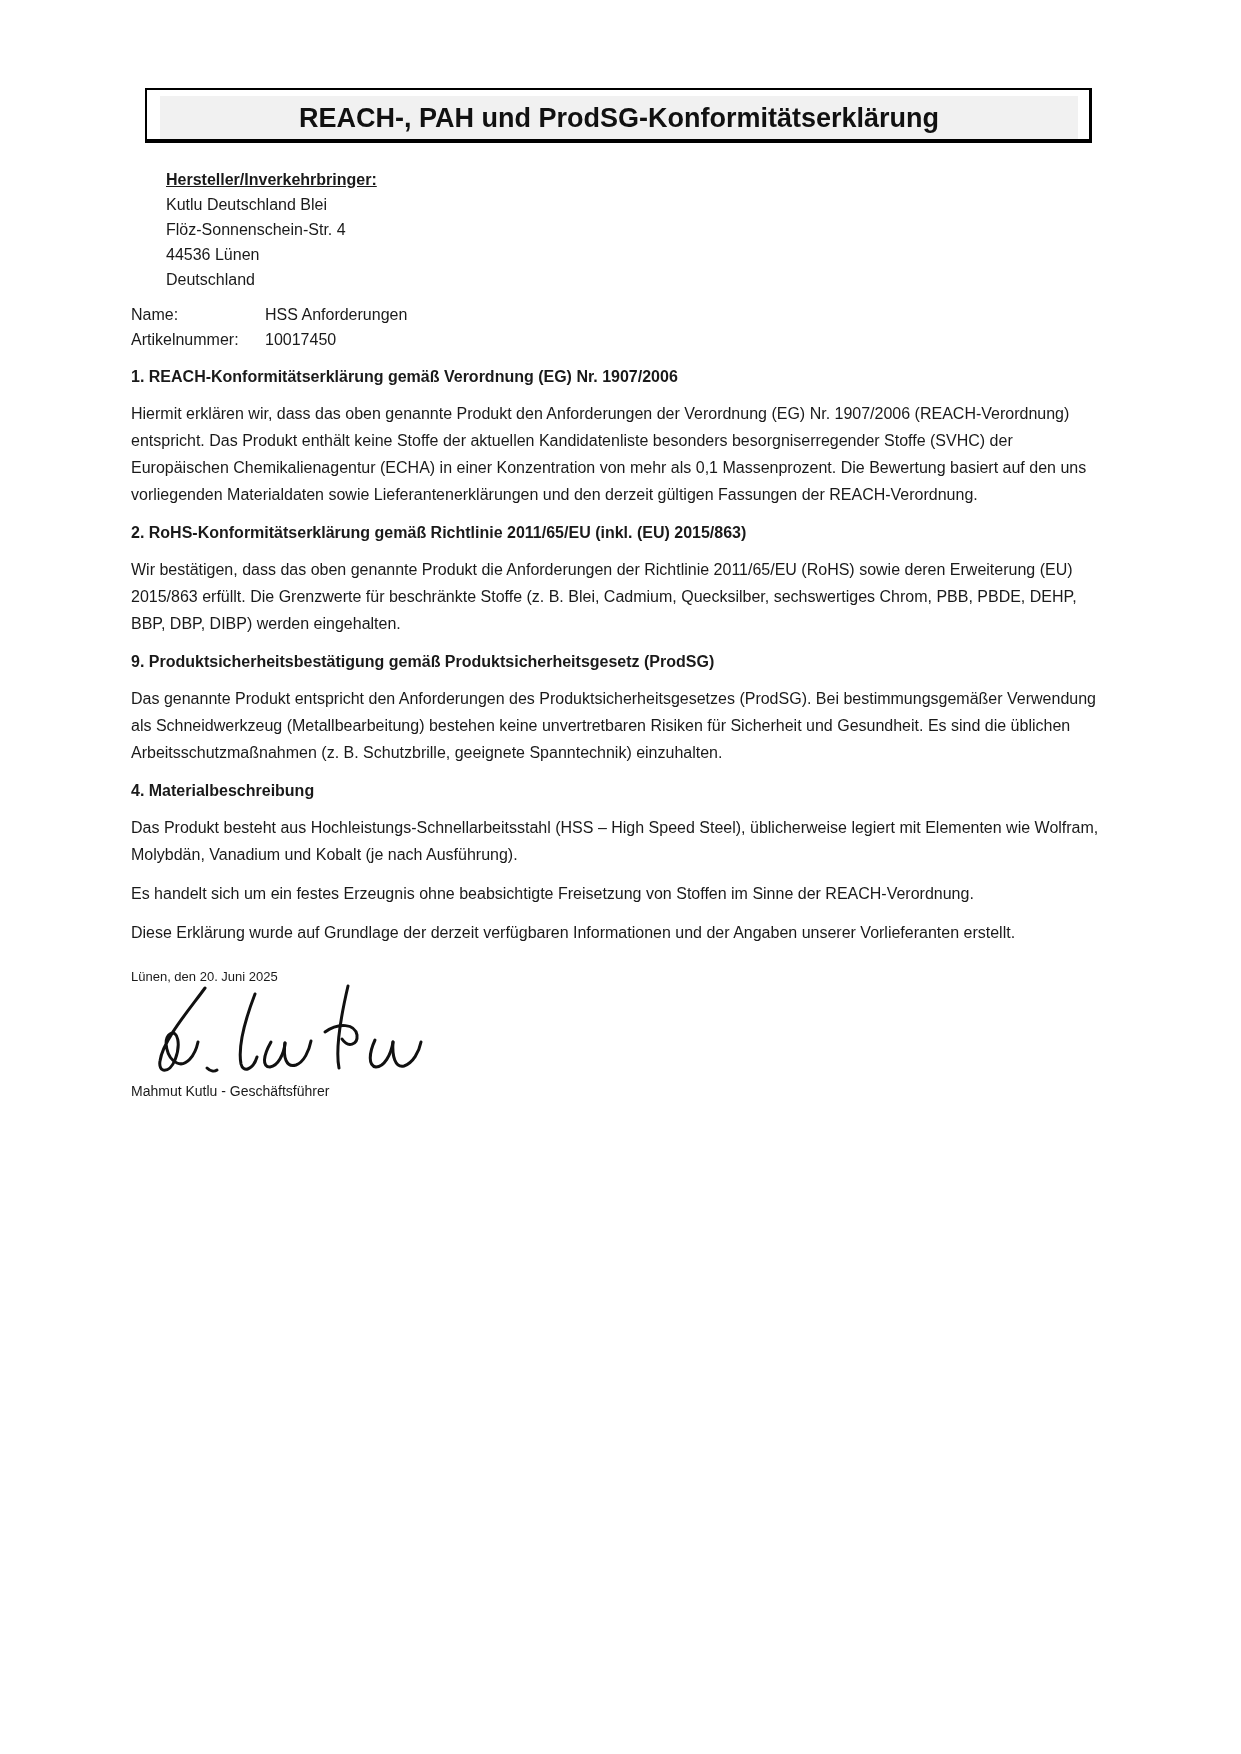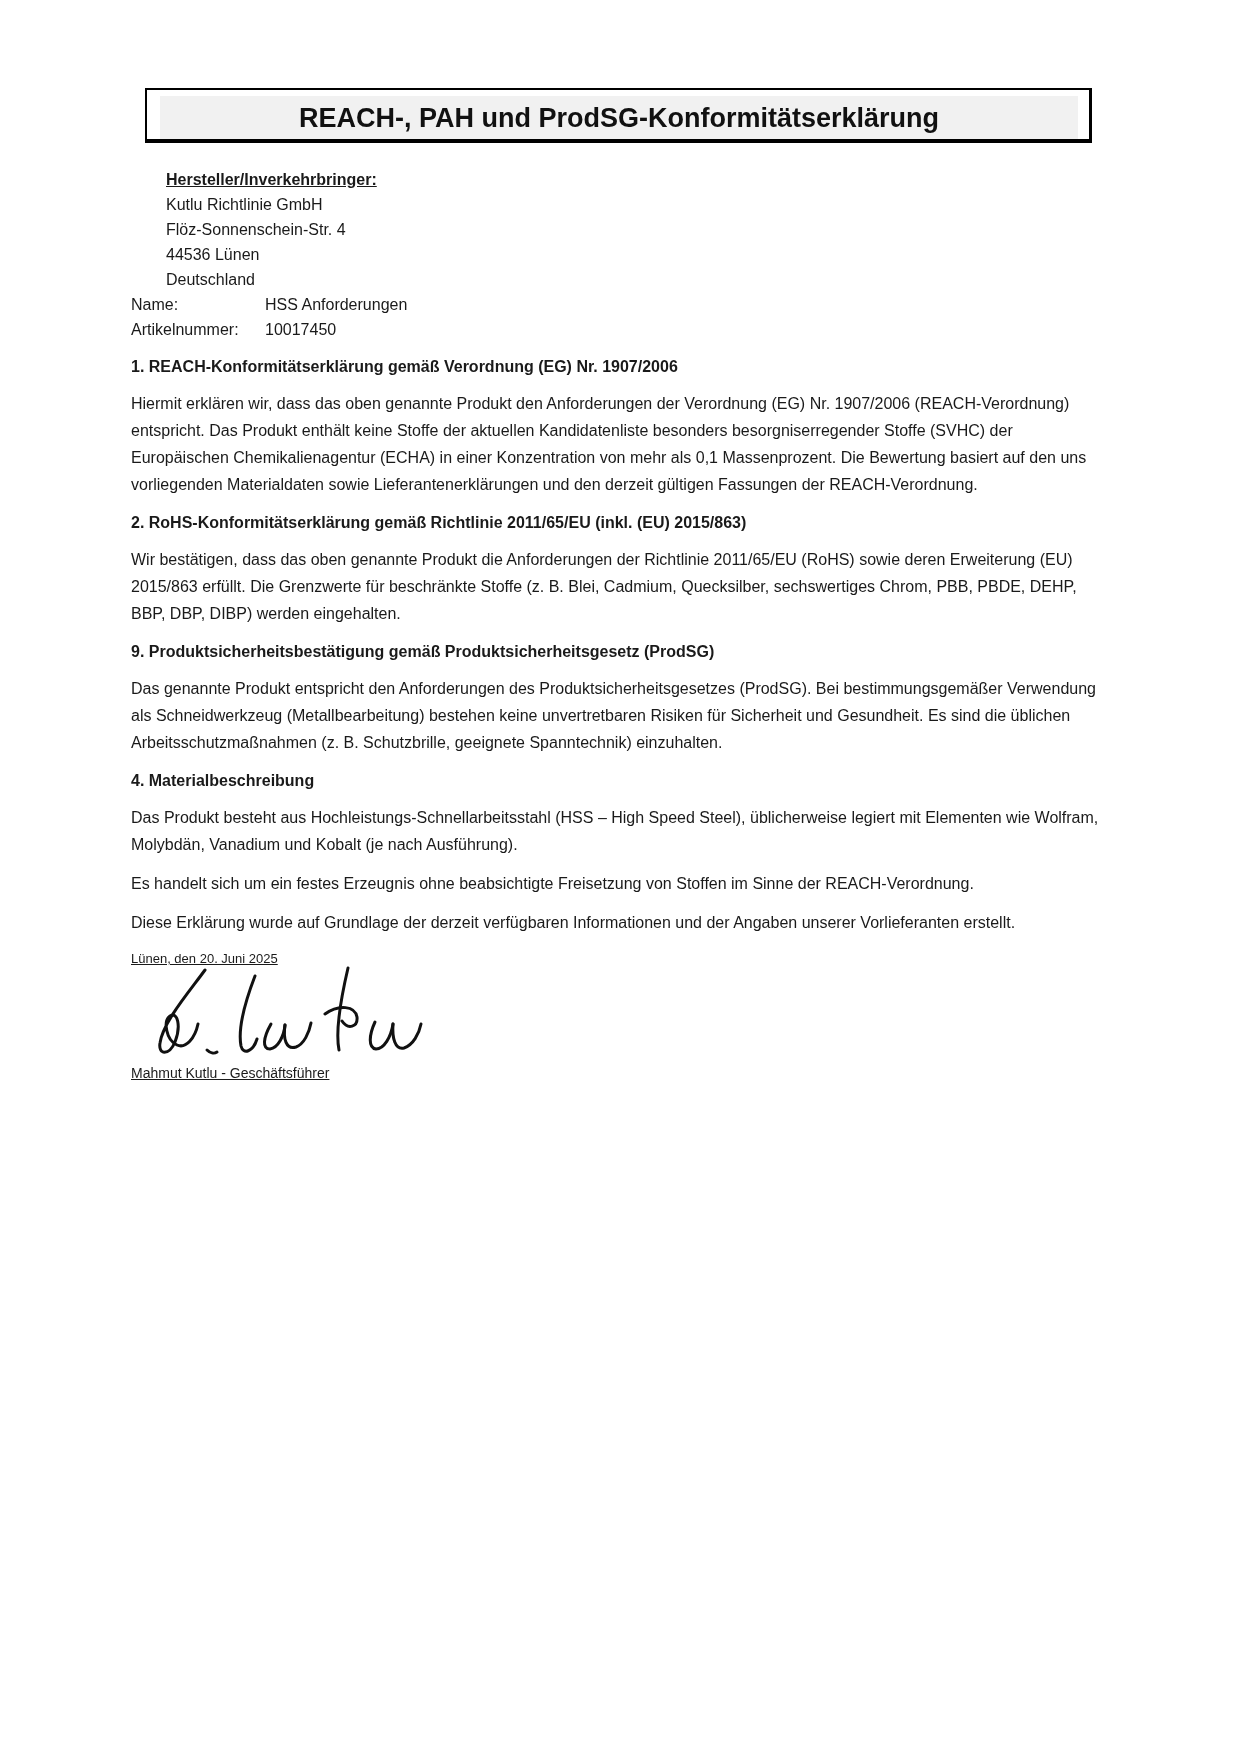--- a/index.html
+++ b/index.html
@@ -38,53 +38,53 @@
     background: #f1f1f1;
     text-align: center;
     font-size: 27px;
     font-weight: 700;
     line-height: 44px;
     color: #111111;
     white-space: nowrap;
   }
   .manufacturer { margin-top: 24px; font-size: 16px; line-height: 25px; margin-left: 35px; }
   .manufacturer .mfr-heading { font-weight: 700; text-decoration: underline; }
-  .product { font-size: 16px; line-height: 25px; }
+  .product { margin-top: 10px; font-size: 16px; line-height: 25px; }
   .product-row { display: flex; }
   .product-label { width: 134px; flex: 0 0 134px; }
   .sec-heading {
     font-size: 16px;
     font-weight: 700;
     line-height: 22px;
     margin: 14px 0 12px 0;
   }
   .body-par {
     font-size: 16px;
     line-height: 27px;
     margin: 0 0 12px 0;
   }
-  .footer-block { margin-top: 14px; text-decoration: underline; }
+  .footer-block { margin-top: 22px; }
   .place-date { font-size: 13px; line-height: 18px; color: #1a1a1a; }
   .signature-wrap { margin: -6px 0 0 12px; height: 100px; }
   .signer-name { font-size: 14px; line-height: 18px; margin-top: 2px; color: #1a1a1a; }
   svg.sig { display: block; }
 </style>
 </head>
 <body>
 
 <div class="page">
   <div class="content">
 
     <div class="title-box">
       <div class="title-bar">REACH-, PAH und ProdSG-Konformitätserklärung</div>
     </div>
 
     <div class="manufacturer">
       <div class="mfr-heading">Hersteller/Inverkehrbringer:</div>
-      <div>Kutlu Richtlinie GmbH</div>
+      <div>Kutlu Deutschland Blei</div>
       <div>Flöz-Sonnenschein-Str. 4</div>
       <div>44536 Lünen</div>
       <div>Deutschland</div>
     </div>
 
     <div class="product">
       <div class="product-row">
         <div class="product-label">Name:</div>
         <div>HSS Anforderungen</div>
       </div>

